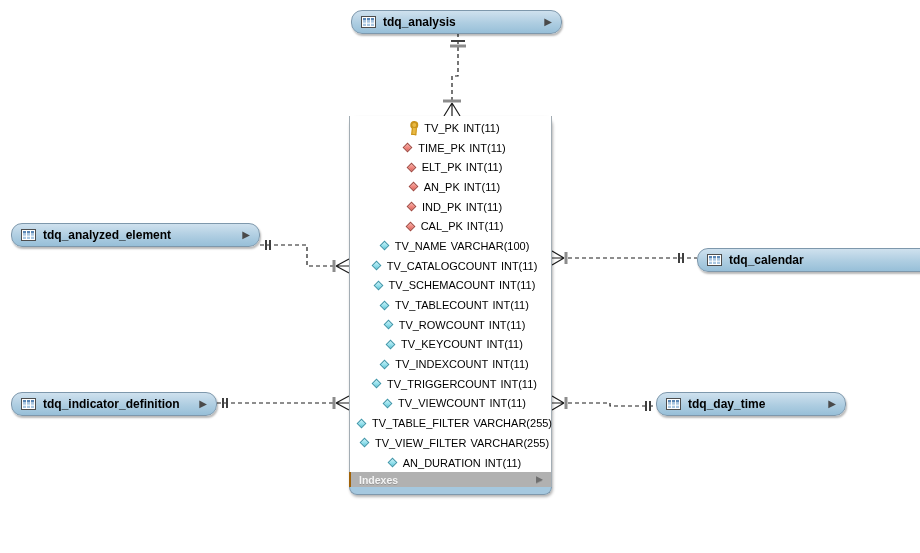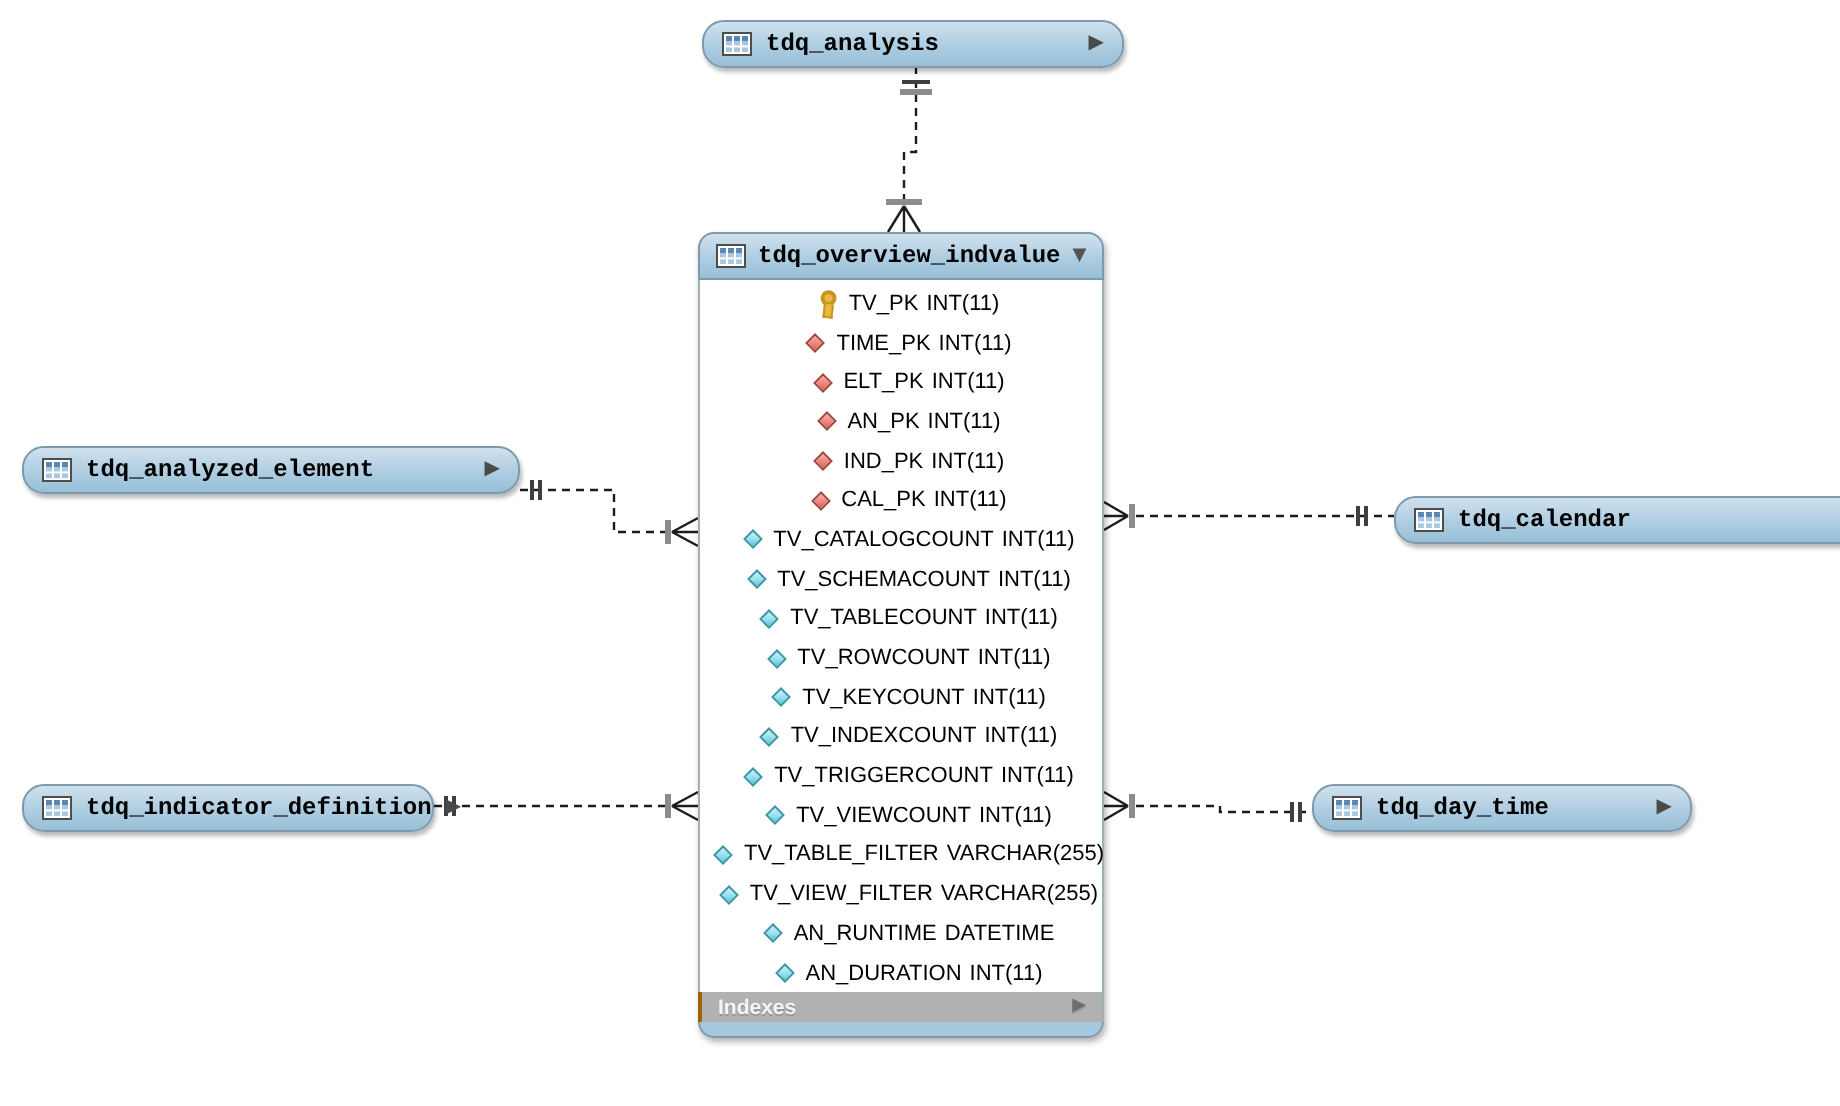--- a/index.html
+++ b/index.html
@@ -18,21 +18,21 @@
 
   
   .pill {
     position:absolute; z-index:2; height:24px;
     display:flex; align-items:center; gap:7px; padding:0 9px;
     border-radius:11px;
     background:linear-gradient(180deg,#cfe1ee 0%,var(--table-header,#aecde1) 55%,#97bfd8 100%);
     border:1px solid var(--table-header-border,#7e98ac);
     box-shadow:1px 2px 2px rgba(0,0,0,.28);
   }
-  .plabel { font-size:12px; font-weight:bold; color:#000; white-space:nowrap;font-family:Liberation Mono, monospace; }
+  .plabel { font-size:12px; font-weight:bold; color:#000; white-space:nowrap; }
   .parrow {
     margin-left:auto; color:#4a4a4a; font-size:10px; line-height:1;
     font-family:"DejaVu Sans",sans-serif;
   }
   .ticon { display:flex; flex:0 0 auto; }
 
   #pill-analysis             { left:351px; top:10px;  width:211px; }
   #pill-analyzed-element     { left:11px;  top:223px; width:249px; }
   #pill-indicator-definition { left:11px;  top:392px; width:206px;align-items:center; }
   #pill-calendar             { left:697px; top:248px; width:253px; }
@@ -201,34 +201,20 @@
           <line x1="5.5" y1="2" x2="5.5" y2="10" stroke="#fff"></line>
           <line x1="9.5" y1="2" x2="9.5" y2="10" stroke="#fff"></line>
           <line x1="2" y1="7.2" x2="13" y2="7.2" stroke="#fff"></line>
         </svg>
     </span>
     <span class="plabel">tdq_day_time</span>
     <span class="parrow">▶</span>
   </div>
 
   <div class="main-table">
-    <div class="mt-header">
-      <span class="ticon">
-        <svg width="15" height="12" viewBox="0 0 15 12">
-            <rect x="0.5" y="0.5" width="14" height="11" fill="#fff" stroke="#4d4d4d"></rect>
-            <rect x="2" y="2" width="11" height="2.5" fill="#5b87b5"></rect>
-            <rect x="2" y="4.5" width="11" height="5.5" fill="#a9c7e2"></rect>
-            <line x1="5.5" y1="2" x2="5.5" y2="10" stroke="#fff"></line>
-            <line x1="9.5" y1="2" x2="9.5" y2="10" stroke="#fff"></line>
-            <line x1="2" y1="7.2" x2="13" y2="7.2" stroke="#fff"></line>
-          </svg>
-      </span>
-      <span class="plabel">tdq_overview_indvalue</span>
-      <span class="parrow">▼</span>
-    </div>
     <div class="mt-body">
         <div class="col-row">
     <span class="cicon">
             <span class="icon-primary-key"></span>
           </span>
     <span class="cname">TV_PK</span>
     <span class="ctype">INT(11)</span>
   </div>
         <div class="col-row">
     <span class="cicon">
@@ -257,20 +243,27 @@
           </span>
     <span class="cname">IND_PK</span>
     <span class="ctype">INT(11)</span>
   </div>
         <div class="col-row">
     <span class="cicon">
             <span class="icon-foreign-key"></span>
           </span>
     <span class="cname">CAL_PK</span>
     <span class="ctype">INT(11)</span>
+  </div>
+        <div class="col-row">
+    <span class="cicon">
+            <span class="icon-column"></span>
+          </span>
+    <span class="cname">TV_NAME</span>
+    <span class="ctype">VARCHAR(100)</span>
   </div>
         <div class="col-row">
     <span class="cicon">
             <span class="icon-column"></span>
           </span>
     <span class="cname">TV_CATALOGCOUNT</span>
     <span class="ctype">INT(11)</span>
   </div>
         <div class="col-row">
     <span class="cicon">
@@ -327,27 +320,20 @@
           </span>
     <span class="cname">TV_TABLE_FILTER</span>
     <span class="ctype">VARCHAR(255)</span>
   </div>
         <div class="col-row">
     <span class="cicon">
             <span class="icon-column"></span>
           </span>
     <span class="cname">TV_VIEW_FILTER</span>
     <span class="ctype">VARCHAR(255)</span>
-  </div>
-        <div class="col-row">
-    <span class="cicon">
-            <span class="icon-column"></span>
-          </span>
-    <span class="cname">AN_RUNTIME</span>
-    <span class="ctype">DATETIME</span>
   </div>
         <div class="col-row">
     <span class="cicon">
             <span class="icon-column"></span>
           </span>
     <span class="cname">AN_DURATION</span>
     <span class="ctype">INT(11)</span>
   </div>
       </div>
     <div class="mt-indexes">

